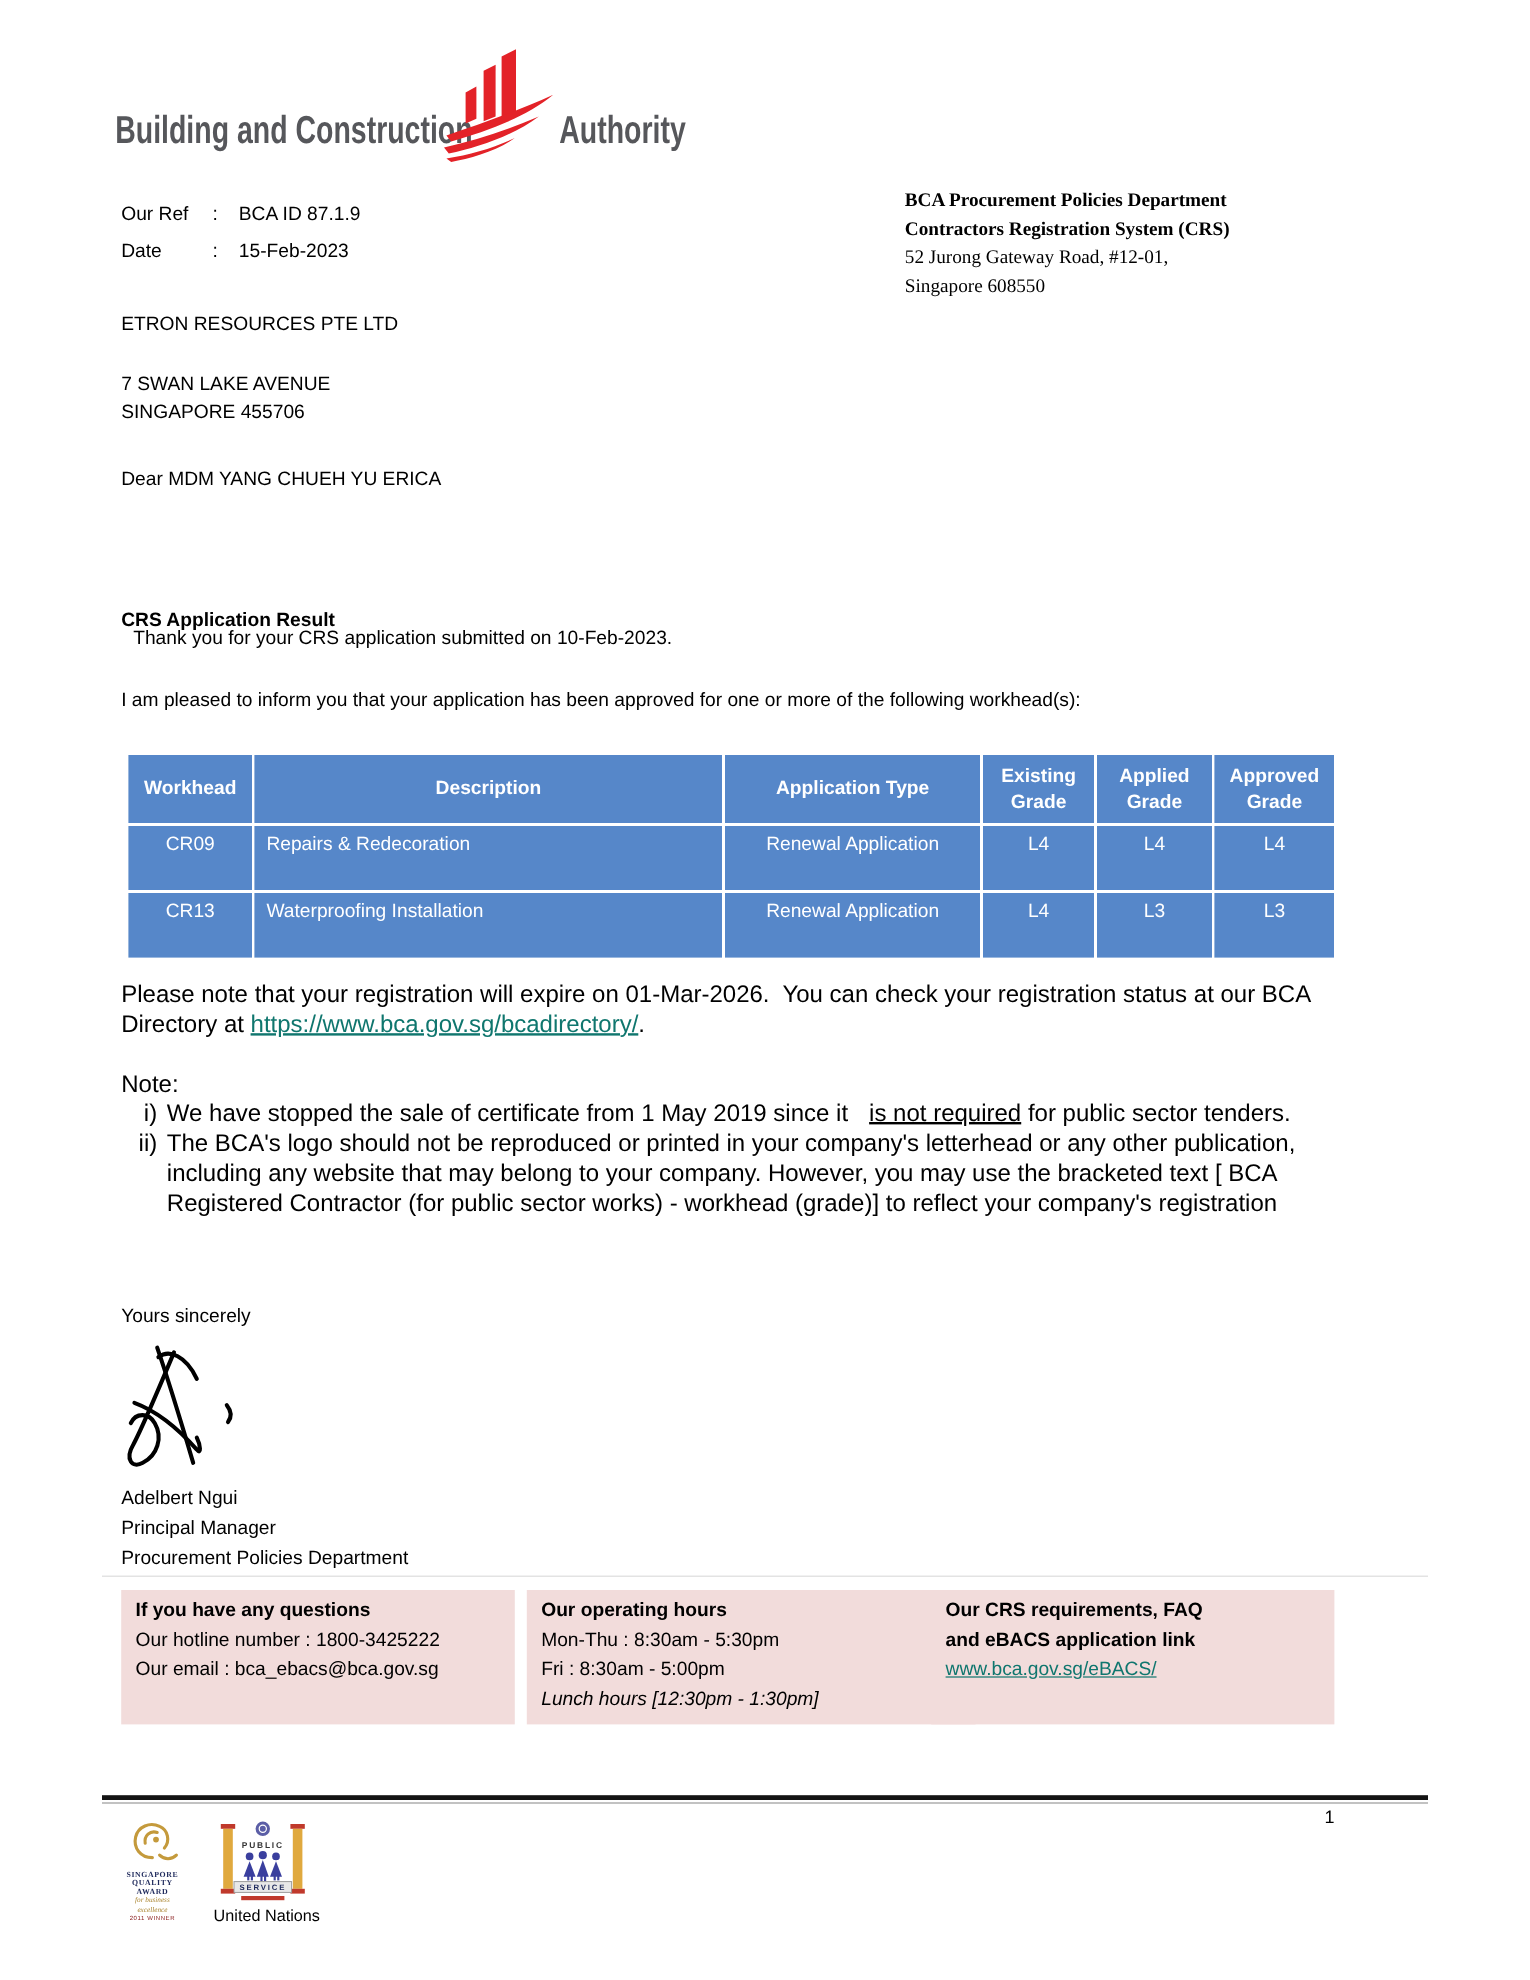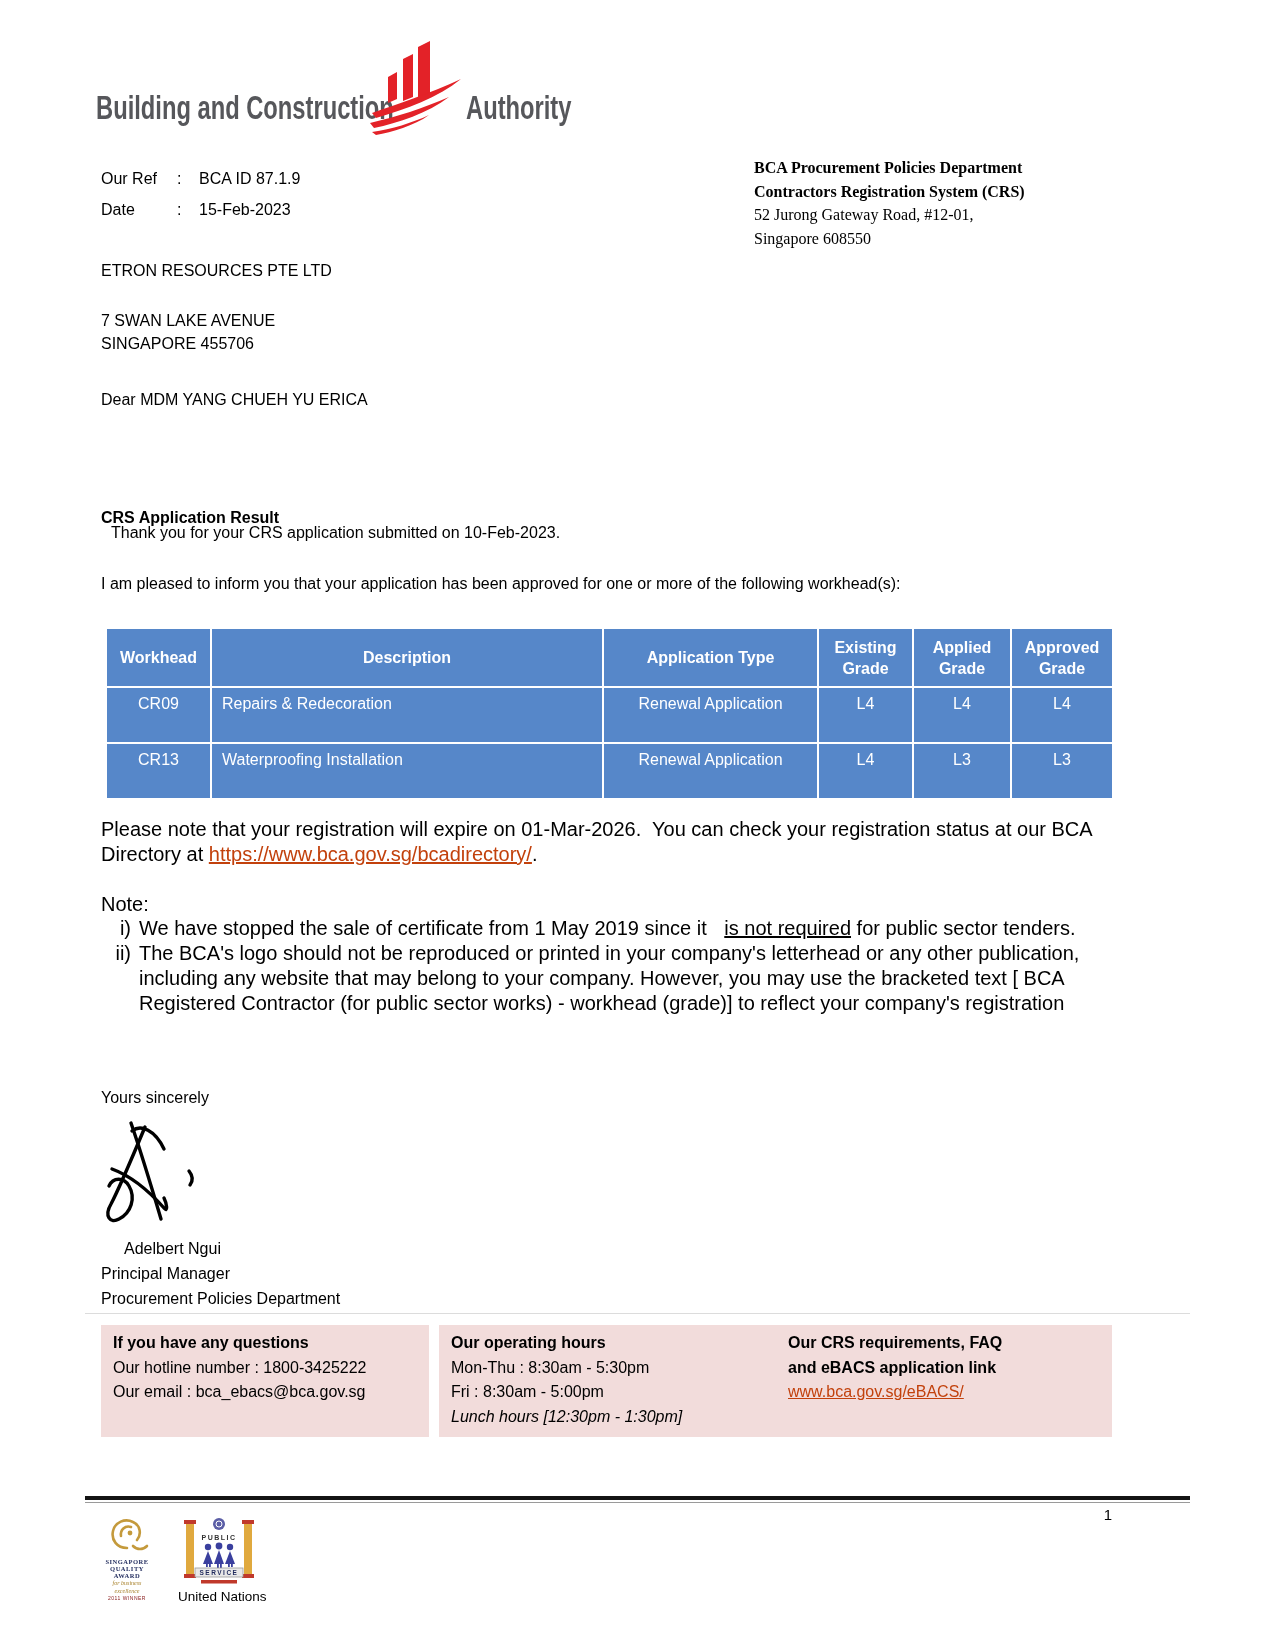--- a/index.html
+++ b/index.html
@@ -23,21 +23,21 @@
   .sender div{white-space:nowrap;}
 
   
   .crs-table{position:absolute;left:105px;top:627px;width:1007px;border-collapse:collapse;table-layout:fixed;}
   .crs-table th,.crs-table td{background:#5687C9;border:2.5px solid #fff;color:#fff;font-size:16px;overflow:hidden;}
   .crs-table th{font-weight:bold;text-align:center;vertical-align:middle;height:57px;line-height:21px;padding:0 2px;}
   .crs-table td{vertical-align:top;padding-top:7px;height:46px;}
   .crs-table td.c{text-align:center;}
   .crs-table td.desc{padding-left:10px;}
 
-  .lnk{color:#c2410c;text-decoration:underline;cursor:pointer;}
+  .lnk{color:#0f766e;text-decoration:underline;cursor:pointer;}
   .bu{font-weight:normal;text-decoration:underline;margin-left:12px;}
   .noterow{display:flex;}
   .noterow .mk{width:30px;text-align:right;flex:0 0 30px;}
   .noterow .tx{margin-left:8px;}
   .nline{font-size:20px;line-height:25px;white-space:nowrap;}
 
   
   .hair{left:85px;top:1313px;width:1105px;height:1px;background:#dcdcdc;}
   .infobox{position:absolute;top:1325px;height:112px;background:#F2DCDB;box-sizing:border-box;
            padding:6px 0 0 12px;font-size:16px;line-height:24.5px;}
@@ -167,21 +167,21 @@
       <g fill="none" stroke="#000" stroke-width="3.4" stroke-linecap="round">
         <path d="M45,9 C32,40 19,71 11,86 C4,98 10,106 19,101 C31,95 36,80 29,68 C24,59 13,59 9,68"></path>
         <path d="M31,5 C41,34 53,74 61,101"></path>
         <path d="M64,31 C55,12 41,6 32,13"></path>
         <path d="M12,51 C31,58 49,73 64,90 C68,95 67,86 64,80"></path>
         <path d="M89,53 C93,58 93,63 90,67"></path>
       </g>
     </svg>
   </div>
 
-  <div class="abs t" style="left:101px;top:1237px;margin-left:23px;">Adelbert Ngui</div>
+  <div class="abs t" style="left:101px;top:1237px;">Adelbert Ngui</div>
   <div class="abs t" style="left:101px;top:1262px;">Principal Manager</div>
   <div class="abs t" style="left:101px;top:1287px;">Procurement Policies Department</div>
 
   <div class="abs hair"></div>
 
   <div class="infobox ib1">
     <div class="b">If you have any questions</div>
     <div>Our hotline number : 1800-3425222</div>
     <div>Our email : bca_ebacs@bca.gov.sg</div>
   </div>

